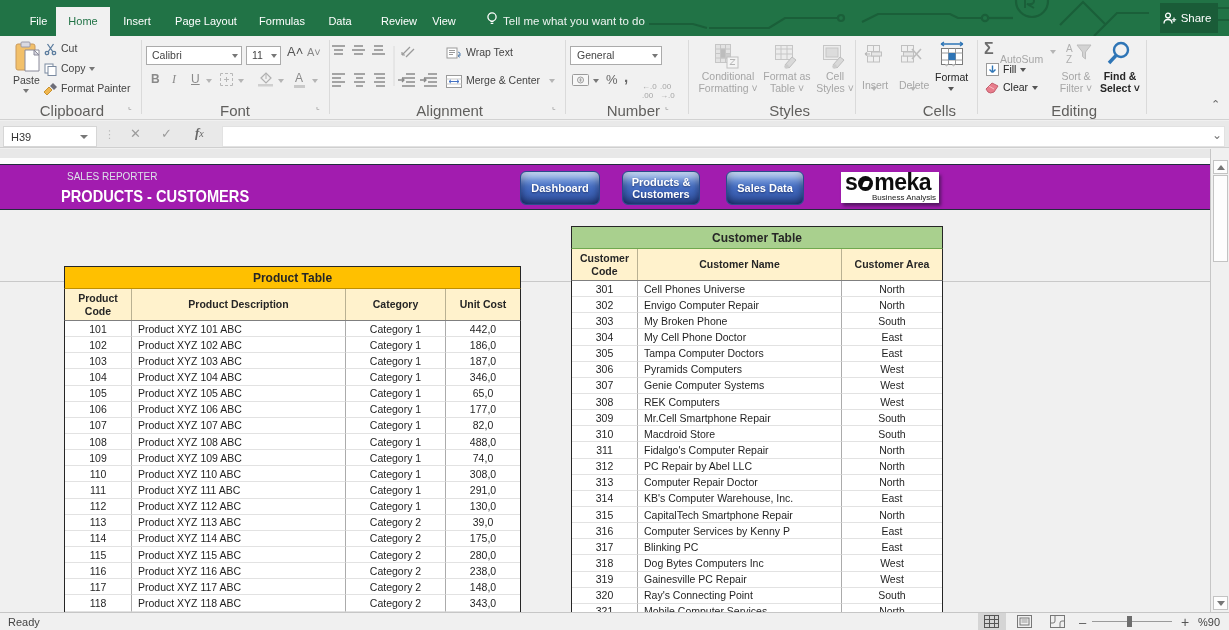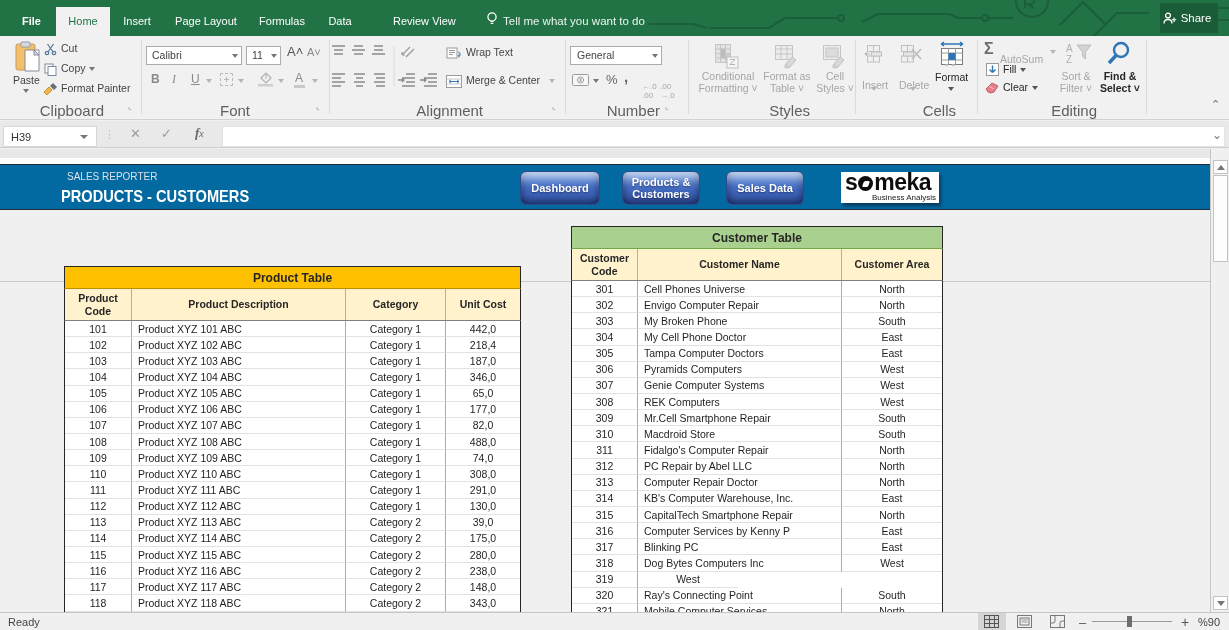--- a/index.html
+++ b/index.html
@@ -23,21 +23,21 @@
 .combo .cdd{position:absolute;right:3px;top:7px;width:0;height:0;border-left:3.5px solid transparent;border-right:3.5px solid transparent;border-top:4px solid #777;}
 .stack2{position:absolute;text-align:center;font-size:10.5px;color:#a6a6a6;line-height:11.5px;white-space:nowrap;}
 .stack2.en{color:#444;}
 
 #fbar{position:absolute;left:0;top:121px;width:1229px;height:27px;background:#e9e9e9;border-bottom:1px solid #cfcfcf;}
 #namebox{position:absolute;left:3px;top:5px;width:94px;height:21px;background:#fff;border:1px solid #d6d6d6;font-size:11px;color:#333;line-height:20px;padding-left:7px;}
 #finput{position:absolute;left:222px;top:5px;width:1003px;height:21px;background:#fff;border:1px solid #e2e2e2;}
 
 #sheet{position:absolute;left:0;top:149px;width:1210px;height:463px;background:#f0f0f0;overflow:hidden;}
 #row1{position:absolute;left:0;top:9px;width:1210px;height:6px;background:#fdfdfd;}
-#band{position:absolute;left:0;top:15px;width:1210px;height:46px;background:#0369a1;border-top:1px solid #222c3c;border-bottom:1px solid #222c3c;}
+#band{position:absolute;left:0;top:15px;width:1210px;height:46px;background:#a21caf;border-top:1px solid #222c3c;border-bottom:1px solid #222c3c;}
 .bandbtn{position:absolute;top:6px;height:34px;border-radius:6px;border:1px solid #2a4c8c;background:linear-gradient(180deg,#8fb1e4 0%,#6188d2 26%,#4a72c4 44%,#4067bd 58%,#3a5fb2 78%,#3457a2 100%);box-shadow:inset 0 12px 9px -7px rgba(255,255,255,.5),inset 7px 0 8px -6px rgba(0,0,25,.4),inset -7px 0 8px -6px rgba(0,0,25,.4),inset 0 -9px 8px -6px rgba(0,0,40,.45);color:#fff;font-weight:bold;font-size:11px;text-align:center;display:flex;align-items:center;justify-content:center;line-height:12px;text-shadow:0 1px 2px rgba(0,0,30,.45);}
 #hline{position:absolute;left:0;top:132px;width:1210px;height:1px;background:#c9c9c9;}
 
 .xtable{position:absolute;top:77px;overflow:hidden;}
 .ttitle{font-weight:bold;font-size:12px;color:#262626;text-align:center;border:1px solid #262626;height:23px;line-height:22px;}
 .thead{display:flex;font-weight:bold;font-size:10.5px;color:#262626;background:#fff2cc;border-left:1px solid #262626;border-right:1px solid #262626;border-bottom:1px solid #7f7f7f;height:32px;}
 .thead .hc{display:flex;align-items:center;justify-content:center;text-align:center;line-height:13px;border-right:1px solid #b9b192;}
 .thead .hc:last-child{border-right:none;}
 .trow{display:flex;background:#fff;border-left:1px solid #262626;border-right:1px solid #262626;height:16.15px;font-size:10.5px;color:#1f1f1f;}
 .c{border-right:1px solid #ababab;border-bottom:1px solid #e2e2e2;display:flex;align-items:center;justify-content:center;white-space:nowrap;overflow:hidden;}
@@ -66,27 +66,27 @@
       <path d="M471 25 L494 2 L517 25"></path>
       <path d="M505 36 L528 13 L560 13"></path>
       <path d="M585 18 L601 8 L640 8"></path>
       <path d="M591 30 L611 20 L640 20"></path>
       <circle cx="585" cy="18" r="2.5"></circle>
       <path d="M120 28 L180 28 L196 18 L248 18"></path>
       <circle cx="252" cy="18" r="3"></circle>
       <path d="M60 24 L104 24 L118 28"></path>
     </g>
   </svg>
-  <div class="tab" style="left:10px;width:43px;font-weight:bold;">File</div>
+  <div class="tab" style="left:17px;width:43px;">File</div>
   <div class="tab" id="tab-home" style="left:56px;width:54px;">Home</div>
   <div class="tab" style="left:114px;width:46px;">Insert</div>
   <div class="tab" style="left:164px;width:84px;">Page Layout</div>
   <div class="tab" style="left:250px;width:64px;">Formulas</div>
   <div class="tab" style="left:318px;width:44px;">Data</div>
-  <div class="tab" style="left:384px;width:54px;">Review</div>
+  <div class="tab" style="left:372px;width:54px;">Review</div>
   <div class="tab" style="left:422px;width:44px;">View</div>
   <svg width="12" height="16" style="left:486px;top:11px" viewBox="0 0 12 16">
     <circle cx="6" cy="6" r="4.1" fill="none" stroke="#fff" stroke-width="1.3"></circle>
     <path d="M4.5 10.5 L7.5 10.5 M4.7 12.3 L7.3 12.3" stroke="#fff" stroke-width="1.2"></path>
   </svg>
   <div class="tab" style="left:503px;width:200px;text-align:left;font-size:11.5px;color:rgba(255,255,255,.92);">Tell me what you want to do</div>
   <div id="share">
     <svg width="14" height="14" style="left:3px;top:9px" viewBox="0 0 14 14">
       <circle cx="5" cy="3.6" r="2.4" fill="none" stroke="#fff" stroke-width="1.3"></circle>
       <path d="M1 11.5 Q1 7.5 5 7.5 Q9 7.5 9 11.5" fill="none" stroke="#fff" stroke-width="1.3"></path>
@@ -346,21 +346,21 @@
 <div class="trow">
         <div class="c pc">101</div>
         <div class="c pd">Product XYZ 101 ABC</div>
         <div class="c pcat">Category 1</div>
         <div class="c pcost">442,0</div>
       </div>
 <div class="trow">
         <div class="c pc">102</div>
         <div class="c pd">Product XYZ 102 ABC</div>
         <div class="c pcat">Category 1</div>
-        <div class="c pcost">218,4</div>
+        <div class="c pcost">186,0</div>
       </div>
 <div class="trow">
         <div class="c pc">103</div>
         <div class="c pd">Product XYZ 103 ABC</div>
         <div class="c pcat">Category 1</div>
         <div class="c pcost">187,0</div>
       </div>
 <div class="trow">
         <div class="c pc">104</div>
         <div class="c pd">Product XYZ 104 ABC</div>
@@ -563,20 +563,21 @@
         <div class="c cn">Blinking PC</div>
         <div class="c ca">East</div>
       </div>
 <div class="trow">
         <div class="c cc">318</div>
         <div class="c cn">Dog Bytes Computers Inc</div>
         <div class="c ca">West</div>
       </div>
 <div class="trow">
         <div class="c cc">319</div>
+        <div class="c cn">Gainesville PC Repair</div>
         <div class="c ca">West</div>
       </div>
 <div class="trow">
         <div class="c cc">320</div>
         <div class="c cn">Ray's Connecting Point</div>
         <div class="c ca">South</div>
       </div>
 <div class="trow">
         <div class="c cc">321</div>
         <div class="c cn">Mobile Computer Services</div>

